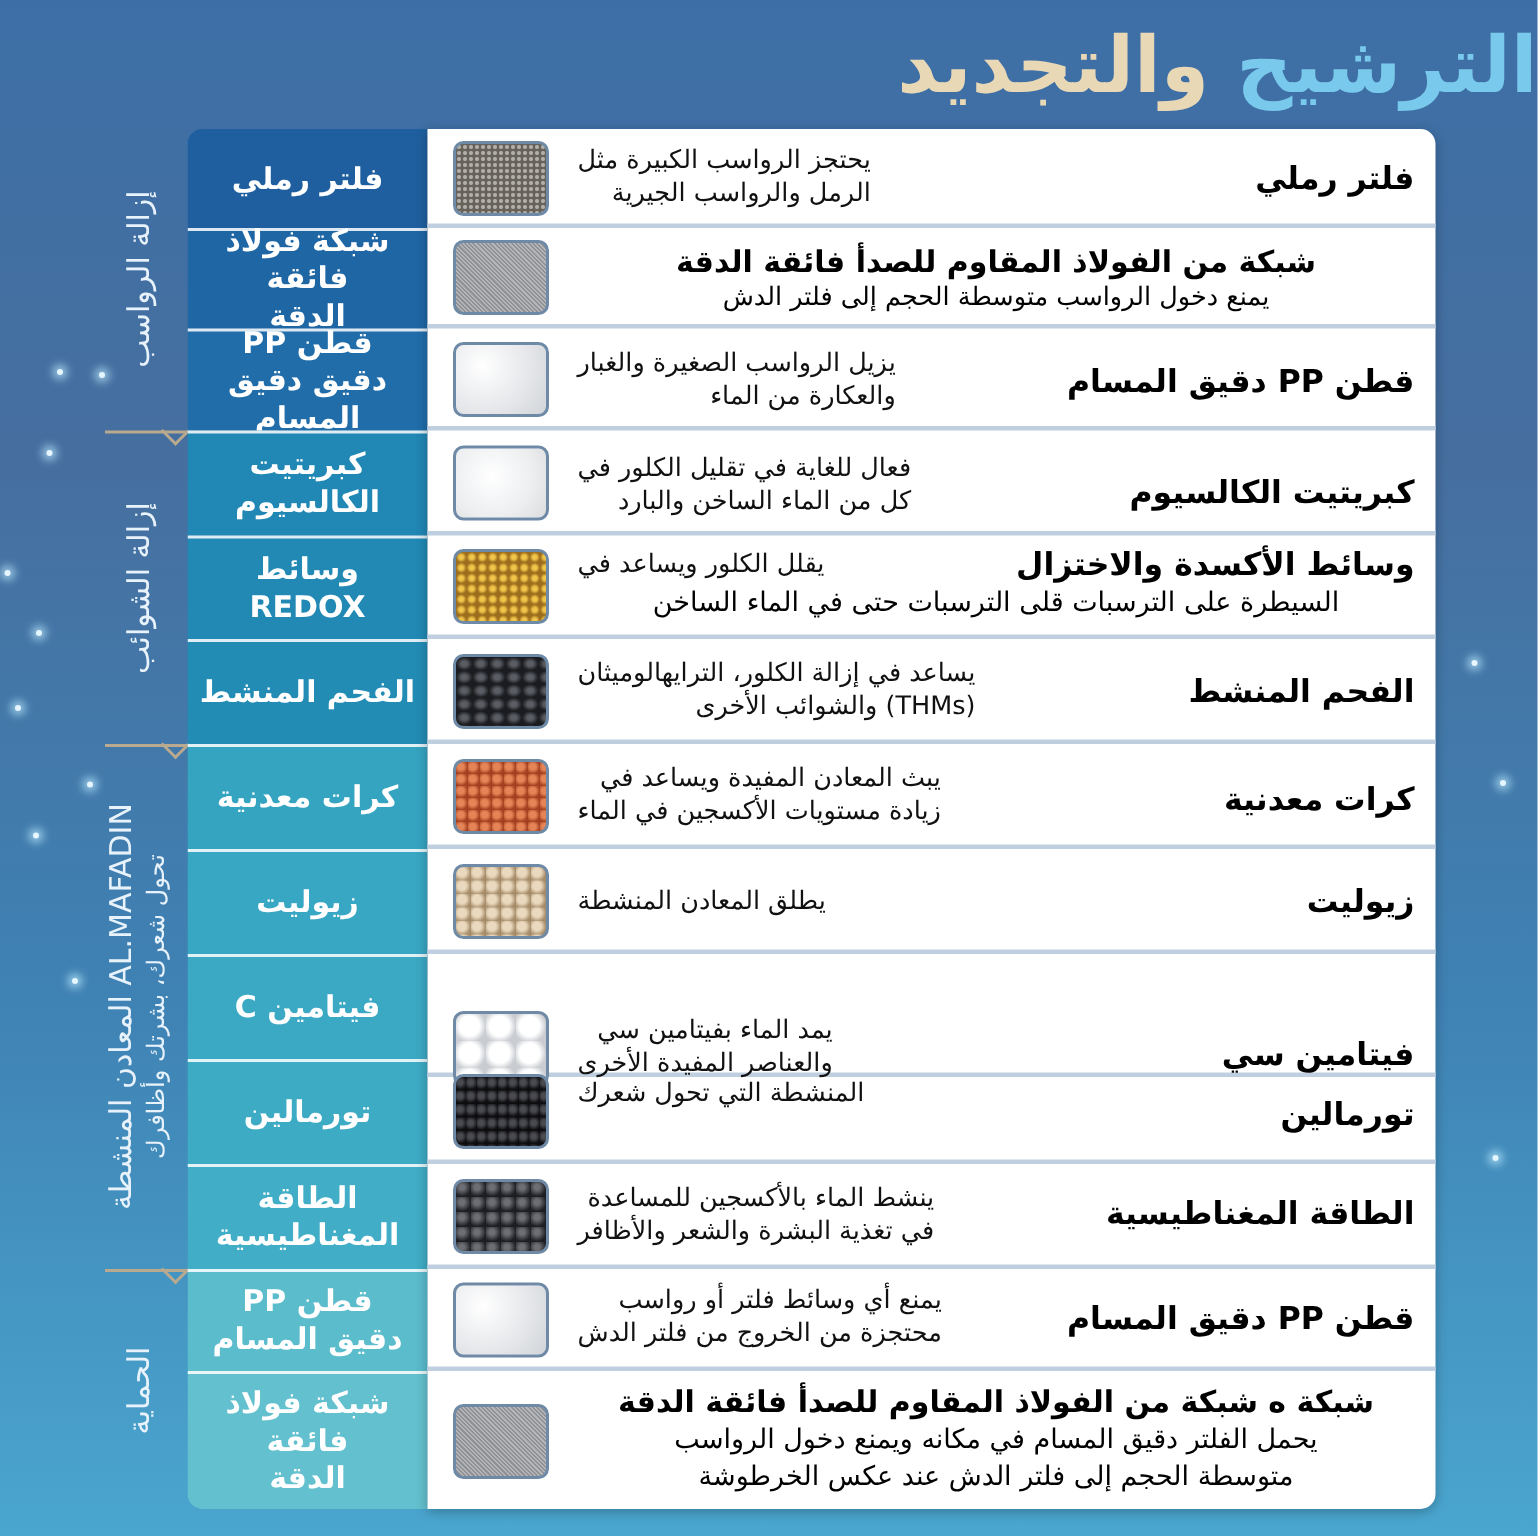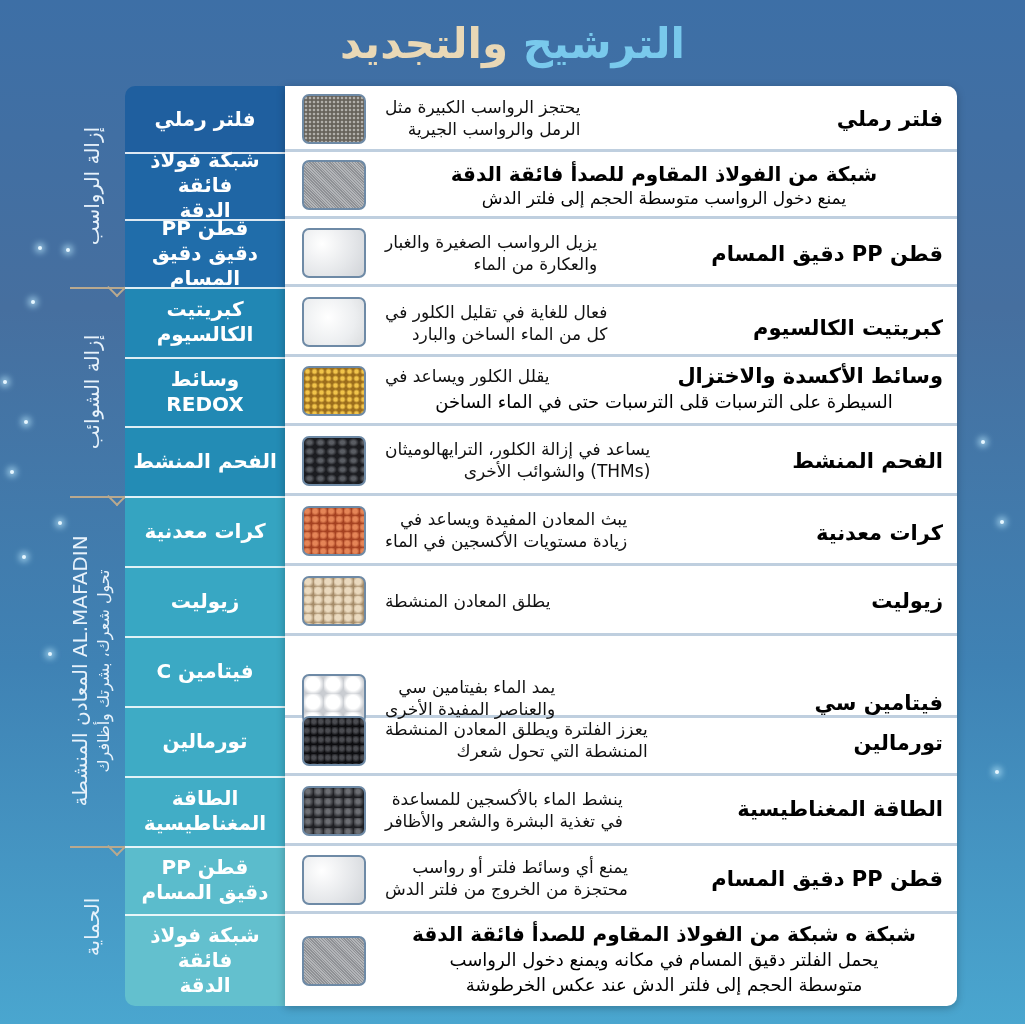--- a/index.html
+++ b/index.html
@@ -8,22 +8,22 @@
     position: relative;
     font-family: "DejaVu Sans", sans-serif;
     background: linear-gradient(180deg, #3d6fa6 0%, #466f9f 30%, #3f82b4 65%, #4aa6cf 100%);
   }
   .sparkle {
     position: absolute; width: 4px; height: 4px; border-radius: 50%;
     background: #e6f6ff; box-shadow: 0 0 6px 3px rgba(190,235,255,0.7);
   }
   .title {
     position: absolute; top: 8px; left: 0; width: 1025px; height: 72px;
-    text-align: center; direction: rtl;
-    font-weight: bold; font-size: 42px; line-height: 72px;
+    direction: rtl;
+    font-weight: bold; font-size: 52px; line-height: 72px;
   }
   .title .w1 { color: #79c9ec; }
   .title .w2 { color: #e9d8b6; }
 
   
   .side-group { position: absolute; left: 62px; width: 60px; }
   .side-label {
     position: absolute; left: 50%; top: 50%;
     transform: translate(-50%, -50%) rotate(-90deg);
     white-space: nowrap; color: #e7f2fb; font-size: 20px; text-align: center;
@@ -273,21 +273,20 @@
     <div class="desc" style="top:12px;">
       <div>يمد الماء بفيتامين سي</div>
       <div>والعناصر المفيدة الأخرى</div>
     </div>
     <div class="label" style="top:26px;">فيتامين سي</div>
   </div>
 
   <div class="row" style="top:620px;height:70px;">
     <div class="thumb tx-tourm" style="top:10px;"></div>
     <div class="desc" style="top:12px;">
-      <div>يعزز الفلترة ويطلق المعادن المنشطة</div>
       <div>المنشطة التي تحول شعرك</div>
     </div>
     <div class="label" style="top:24px;">تورمالين</div>
   </div>
 
   <div class="row" style="top:690px;height:70px;">
     <div class="thumb tx-magnet" style="top:10px;"></div>
     <div class="desc" style="top:12px;">
       <div>ينشط الماء بالأكسجين للمساعدة</div>
       <div>في تغذية البشرة والشعر والأظافر</div>

